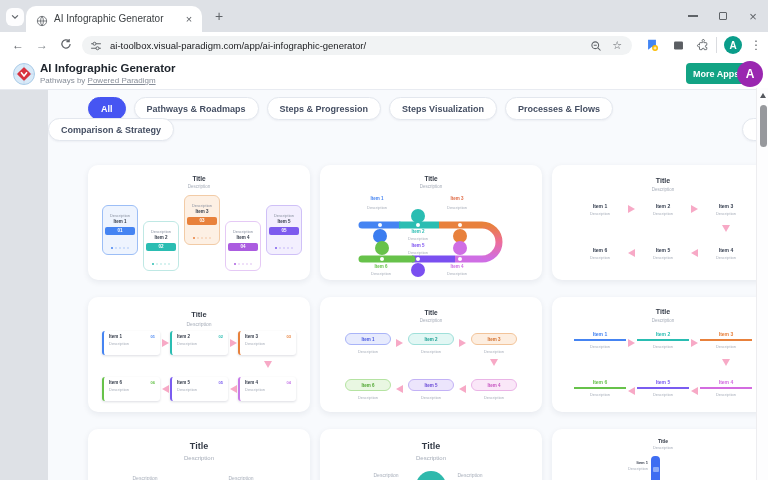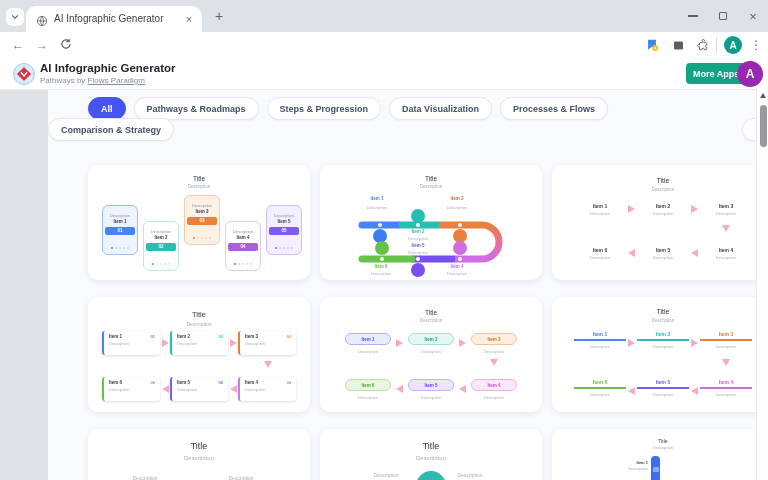--- a/index.html
+++ b/index.html
@@ -18,21 +18,21 @@
   #app-sub{position:absolute;left:40px;top:18px;font-size:8px;color:#878e99;}
   #app-sub u{color:#878e99;}
   #more-apps{position:absolute;left:686px;top:5px;height:21px;padding:0 7px;border-radius:4px;background:#12a384;color:#fff;font-size:9px;font-weight:bold;display:flex;align-items:center;}
   #hdr-avatar{position:absolute;left:737px;top:3px;width:26px;height:26px;border-radius:50%;background:#9a27b0;color:#fff;font-size:12px;font-weight:bold;display:flex;align-items:center;justify-content:center;}
   
   #content{position:absolute;left:0;top:90px;width:768px;height:390px;background:#f8fafd;overflow:hidden;margin-left:48px;}
   .chiprow{position:absolute;display:flex;gap:8px;}
   .chip{height:23px;padding:0 12px;border-radius:12px;background:#fff;border:1px solid #e3e7ee;color:#454f63;font-size:9px;font-weight:600;display:flex;align-items:center;box-shadow:0 1px 2px rgba(30,40,70,.05);white-space:nowrap;}
   .chip.active{background:#4655f2;border-color:#4655f2;color:#fff;}
   .card{position:absolute;width:222px;height:115px;background:#fff;border-radius:10px;box-shadow:0 2px 6px rgba(25,40,70,.08);overflow:hidden;}
-  .ct{position:absolute;left:0;right:0;text-align:center;font-weight:normal;color:#333a46;}
+  .ct{position:absolute;left:0;right:0;text-align:center;font-weight:bold;color:#333a46;}
   .cd{position:absolute;left:0;right:0;text-align:center;color:#a6adb9;}
   
   .stn{position:absolute;width:36px;height:50px;border:1px solid;border-radius:6px;}
   .stn-d{margin-top:7px;text-align:center;font-size:4px;color:#8b93a2;}
   .stn-l{text-align:center;font-size:4.5px;font-weight:bold;color:#39404e;margin-top:1px;}
   .stn-r{margin:3px 2px 0;height:8px;border-radius:2px;color:#fff;font-size:4.5px;line-height:8px;text-align:center;font-weight:bold;}
   .stn-dots{position:absolute;bottom:5px;left:0;right:0;display:flex;justify-content:center;gap:1.5px;}
   .stn-dots i{width:2.5px;height:2.5px;border-radius:50%;background:currentColor;opacity:.25;}
   .stn-dots i.don{opacity:1;}
   
@@ -90,20 +90,39 @@
 
 <div id="toolbar">
   <div class="tbtn" style="left:8px;top:3px;width:20px;height:20px;font-size:12px;">←</div>
   <div class="tbtn" style="left:32px;top:3px;width:20px;height:20px;font-size:12px;color:#80868b;">→</div>
   <div class="tbtn" style="left:56px;top:3px;width:20px;height:20px;">
     <span><svg viewBox="0 0 16 16" width="12" height="12">
           <path d="M13.5 8a5.5 5.5 0 1 1-1.6-3.9" fill="none" stroke="#5f6368" stroke-width="1.6"></path>
           <path d="M12.2 1.2v3.6H8.6" fill="none" stroke="#5f6368" stroke-width="1.6"></path>
         </svg></span>
   </div>
+  <div id="omnibox">
+    <span style="margin-left:8px;display:flex;">
+        <svg viewBox="0 0 16 16" width="12" height="12">
+          <g stroke="#5f6368" stroke-width="1.3" fill="none">
+            <path d="M1.5 5h13M1.5 11h13"></path>
+            <circle cx="6" cy="5" r="2" fill="#f1f3f4"></circle>
+            <circle cx="10" cy="11" r="2" fill="#f1f3f4"></circle>
+          </g>
+        </svg>
+      </span>
+    <span id="url-text">ai-toolbox.visual-paradigm.com/app/ai-infographic-generator/</span>
+    <span style="position:absolute;right:30px;display:flex;">
+        <svg viewBox="0 0 16 16" width="12" height="12">
+          <circle cx="7" cy="7" r="4.5" fill="none" stroke="#5f6368" stroke-width="1.4"></circle>
+          <path d="M10.5 10.5L14 14M5 7h4" stroke="#5f6368" stroke-width="1.4"></path>
+        </svg>
+      </span>
+    <span style="position:absolute;right:10px;font-size:11px;color:#5f6368;">☆</span>
+  </div>
   <div class="tbtn" style="left:642px;top:3px;width:20px;height:20px;">
       <svg viewBox="0 0 16 16" width="14" height="14">
         <path d="M3.5 2h9v11.5L8 10 3.5 13.5z" fill="#4285f4"></path>
         <circle cx="11.5" cy="11.5" r="3.4" fill="#fbbc04"></circle>
         <path d="M11.5 9.8v3.4M9.8 11.5h3.4" stroke="#fff" stroke-width="1"></path>
       </svg>
     </div>
   <div class="tbtn" style="left:668px;top:3px;width:20px;height:20px;">
       <svg viewBox="0 0 16 16" width="13" height="13">
         <rect x="2.5" y="3" width="11" height="10" rx="1.5" fill="#5b5e63"></rect>
@@ -120,32 +139,32 @@
 </div>
 
 <div id="appheader">
   <span style="position:absolute;left:12px;top:4px;"><svg viewBox="0 0 24 24" width="24" height="24">
         <circle cx="12" cy="12" r="10.5" fill="#d9eaf8" stroke="#a9cbe8" stroke-width="1"></circle>
         <path d="M2 12h20M12 1.5v21" stroke="#bcd7ee" stroke-width=".8" fill="none"></path>
         <rect x="7" y="7" width="10" height="10" rx="1" transform="rotate(45 12 12)" fill="#d8323f"></rect>
         <path d="M9 10.2l3 3.8 3-3.8" stroke="#fff" stroke-width="1.6" fill="none"></path>
       </svg></span>
   <div id="app-title">AI Infographic Generator</div>
-  <div id="app-sub"><span>Pathways by </span><u>Flows Paradigm</u></div>
+  <div id="app-sub"><span>Pathways by </span><u>Powered Paradigm</u></div>
   <div id="more-apps">More Apps</div>
   <div id="hdr-avatar">A</div>
 </div>
 
 <div id="content">
 
   <div class="chiprow" style="left:40px;top:7px;">
     <div class="chip active">All</div>
     <div class="chip">Pathways &amp; Roadmaps</div>
     <div class="chip">Steps &amp; Progression</div>
-    <div class="chip">Data Visualization</div>
+    <div class="chip">Steps Visualization</div>
     <div class="chip">Processes &amp; Flows</div>
   </div>
   <div class="chiprow" style="left:0;right:12px;top:28px;justify-content:space-between;">
     <div class="chip">Comparison &amp; Strategy</div>
     <div class="chip">Pyramid</div>
   </div>
 
   <div class="card" style="left:40px;top:75px;">
     <div class="ct" style="top:10px;font-size:6.5px;">Title</div>
     <div class="cd" style="top:19px;font-size:4.5px;">Description</div>

